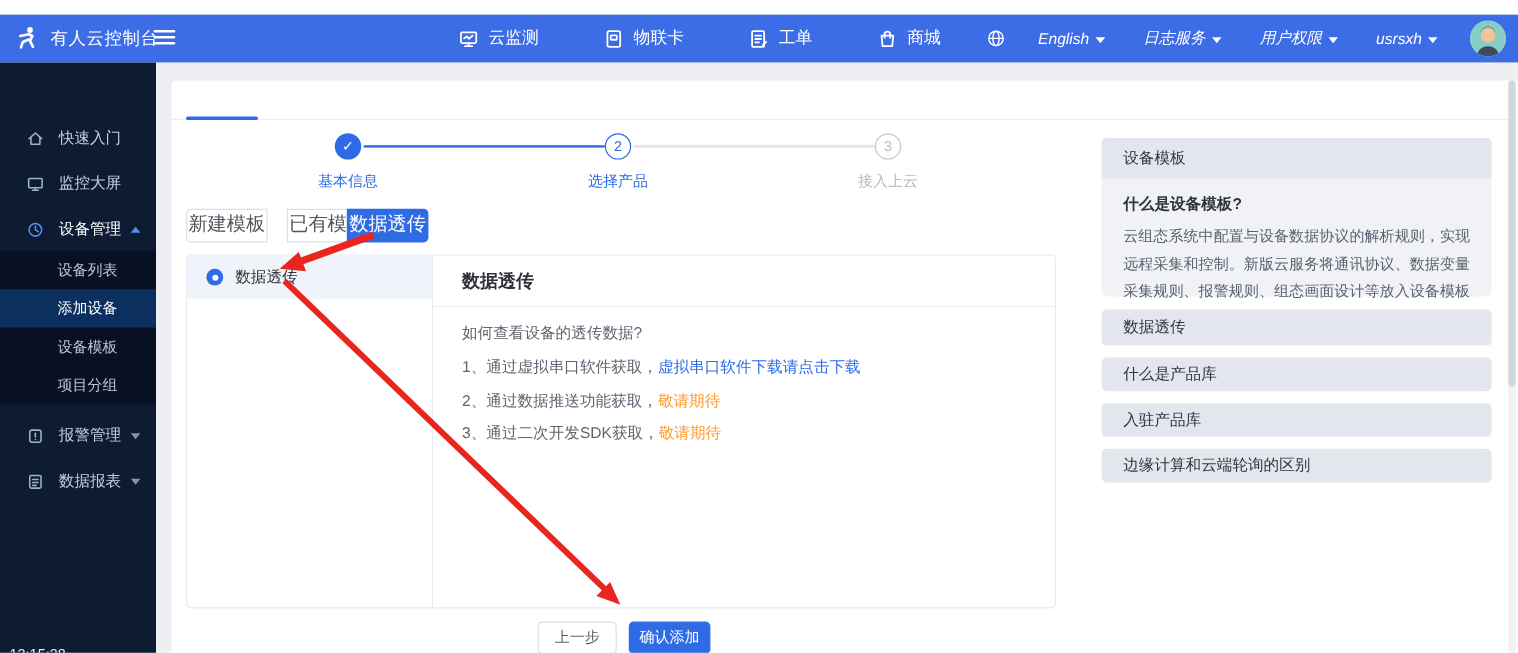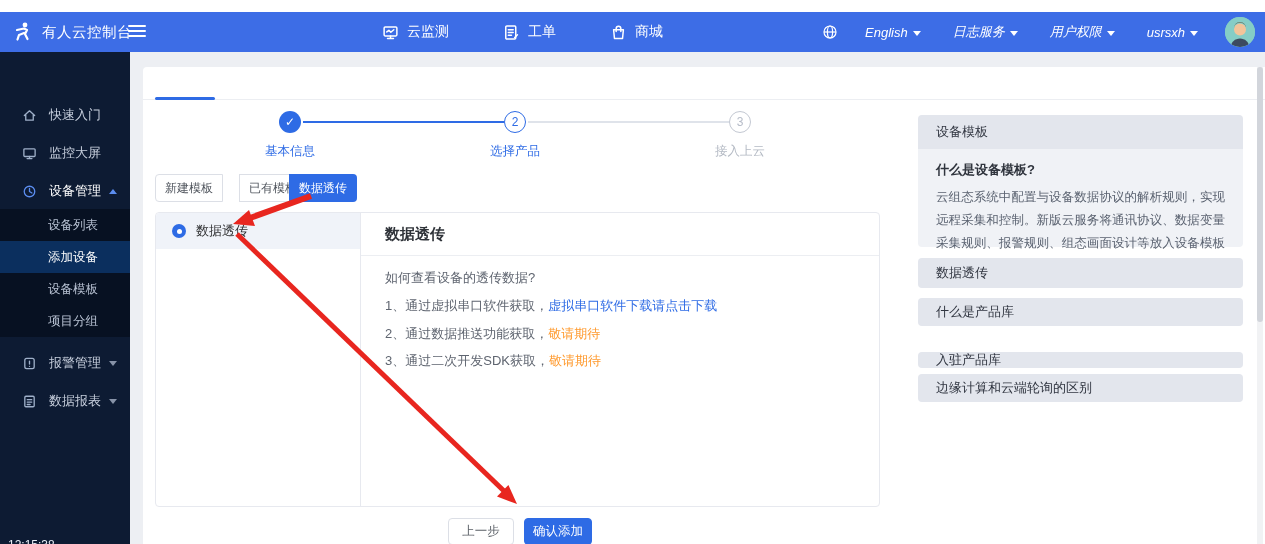--- a/index.html
+++ b/index.html
@@ -39,21 +39,21 @@
   .tabs-divider{left:143px;top:87px;width:1122px;height:1px;background:#eceef2;}
   .tab-underline{left:155px;top:85px;width:60px;height:3px;background:#2e6be5;border-radius:2px;z-index:2;}
   
   .step-circle{position:absolute;top:99px;width:22px;height:22px;border-radius:50%;box-sizing:border-box;display:flex;align-items:center;justify-content:center;font-size:12px;}
   .step-done{background:#2e6be5;color:#fff;font-weight:bold;}
   .step-current{background:#fff;border:1.5px solid #2e6be5;color:#2e6be5;}
   .step-pending{background:#fff;border:1.5px solid #c3c8d2;color:#b6bcc8;}
   .step-line{position:absolute;top:109px;height:2px;}
   .step-label{position:absolute;top:131px;width:100px;text-align:center;font-size:12.5px;}
   
-  .tplbtn{position:absolute;top:162px;height:28px;box-sizing:border-box;width:68px;text-align:center;line-height:26px;font-size:12px;color:#51565e;background:#fff;border:1px solid #dcdfe6;cursor:pointer;}
+  .tplbtn{position:absolute;top:162px;height:28px;box-sizing:border-box;width:68px;text-align:center;line-height:26px;font-size:16px;color:#51565e;background:#fff;border:1px solid #dcdfe6;cursor:pointer;}
   .tplbtn.first{border-radius:4px 0 0 4px;}
   .tplbtn.last{border-radius:0 4px 4px 0;}
   .tplbtn.active{background:#2e6be5;border-color:#2e6be5;color:#fff;line-height:28px;border-width:0;}
   
   .box{left:155px;top:200px;width:725px;height:295px;border:1px solid #e7e9ef;border-radius:4px;box-sizing:border-box;background:#fff;}
   .listpane{position:absolute;left:0;top:0;width:205px;height:293px;border-right:1px solid #e7e9ef;box-sizing:border-box;border-radius:4px 0 0 4px;overflow:hidden;}
   .listrow{height:36px;display:flex;align-items:center;gap:10px;padding-left:16px;background:#f0f3f9;cursor:pointer;}
   .radio{width:14px;height:14px;border-radius:50%;background:#2e6be5;position:relative;flex:0 0 auto;}
   .radio::after{content:"";position:absolute;left:4.5px;top:4.5px;width:5px;height:5px;border-radius:50%;background:#fff;}
   .listrow .lbl{font-size:13px;color:#303133;}
@@ -102,20 +102,27 @@
       <div class="topnav-item">
         <svg width="17" height="17" viewBox="0 0 16 16" fill="none" stroke="#fff" stroke-width="1.4">
             <rect x="2" y="2.8" width="12" height="8.4" rx="1"></rect>
             <path d="M8 11.2v2.2M5.2 13.6h5.6" stroke-linecap="round"></path>
             <path d="M4.5 7.5l2-1.5 1.8 1.8 2.8-2.4" stroke-linecap="round" stroke-linejoin="round"></path>
           </svg>
         <span>云监测</span>
       </div>
       <div class="topnav-item">
         <svg width="17" height="17" viewBox="0 0 16 16" fill="none" stroke="#fff" stroke-width="1.4">
+            <rect x="3" y="1.8" width="10" height="12.4" rx="1.4"></rect>
+            <rect x="5.6" y="5.2" width="4.8" height="3.4" rx="0.6"></rect>
+          </svg>
+        <span>物联卡</span>
+      </div>
+      <div class="topnav-item">
+        <svg width="17" height="17" viewBox="0 0 16 16" fill="none" stroke="#fff" stroke-width="1.4">
             <rect x="2.6" y="1.8" width="9.4" height="12.4" rx="1"></rect>
             <path d="M5 5.4h4.6M5 8h4.6M5 10.6h3" stroke-linecap="round"></path>
             <path d="M11 12.8l2.6-2.6" stroke-linecap="round"></path>
           </svg>
         <span>工单</span>
       </div>
       <div class="topnav-item">
         <svg width="17" height="17" viewBox="0 0 16 16" fill="none" stroke="#fff" stroke-width="1.4">
             <path d="M3.4 5.4h9.2l-.8 8.2H4.2z" stroke-linejoin="round"></path>
             <path d="M5.8 7V4.4a2.2 2.2 0 0 1 4.4 0V7" stroke-linecap="round"></path>
@@ -258,21 +265,21 @@
   <div class="btn ghost">上一步</div>
   <div class="btn primary">确认添加</div>
 
   <div class="hpanel-head" style="top:103px;height:34px;border-radius:4px 4px 0 0">设备模板</div>
   <div class="hpanel-body" style="top:137px;height:98px">
     <div class="hq">什么是设备模板?</div>
     <div class="hb">云组态系统中配置与设备数据协议的解析规则，实现远程采集和控制。新版云服务将通讯协议、数据变量采集规则、报警规则、组态画面设计等放入设备模板中。所有关联模板的设备都将基于此模板规则工作。</div>
   </div>
   <div class="hpanel-head" style="top:246px;height:30px">数据透传</div>
   <div class="hpanel-head" style="top:286px;height:28px">什么是产品库</div>
-  <div class="hpanel-head" style="top:340px;height:16px">入驻产品库</div>
+  <div class="hpanel-head" style="top:324px;height:28px">入驻产品库</div>
   <div class="hpanel-head" style="top:362px;height:28px">边缘计算和云端轮询的区别</div>
 
   <div class="abs sb-track"></div>
   <div class="abs sb-thumb"></div>
 
   <svg class="abs arrows" viewBox="0 0 1265 544">
     <g>
       <line x1="311" y1="184" x2="250" y2="206" stroke="#e8261f" stroke-width="6"></line>
       <polygon points="233,212 249,198 255,214" fill="#e8261f"></polygon>
     </g>

